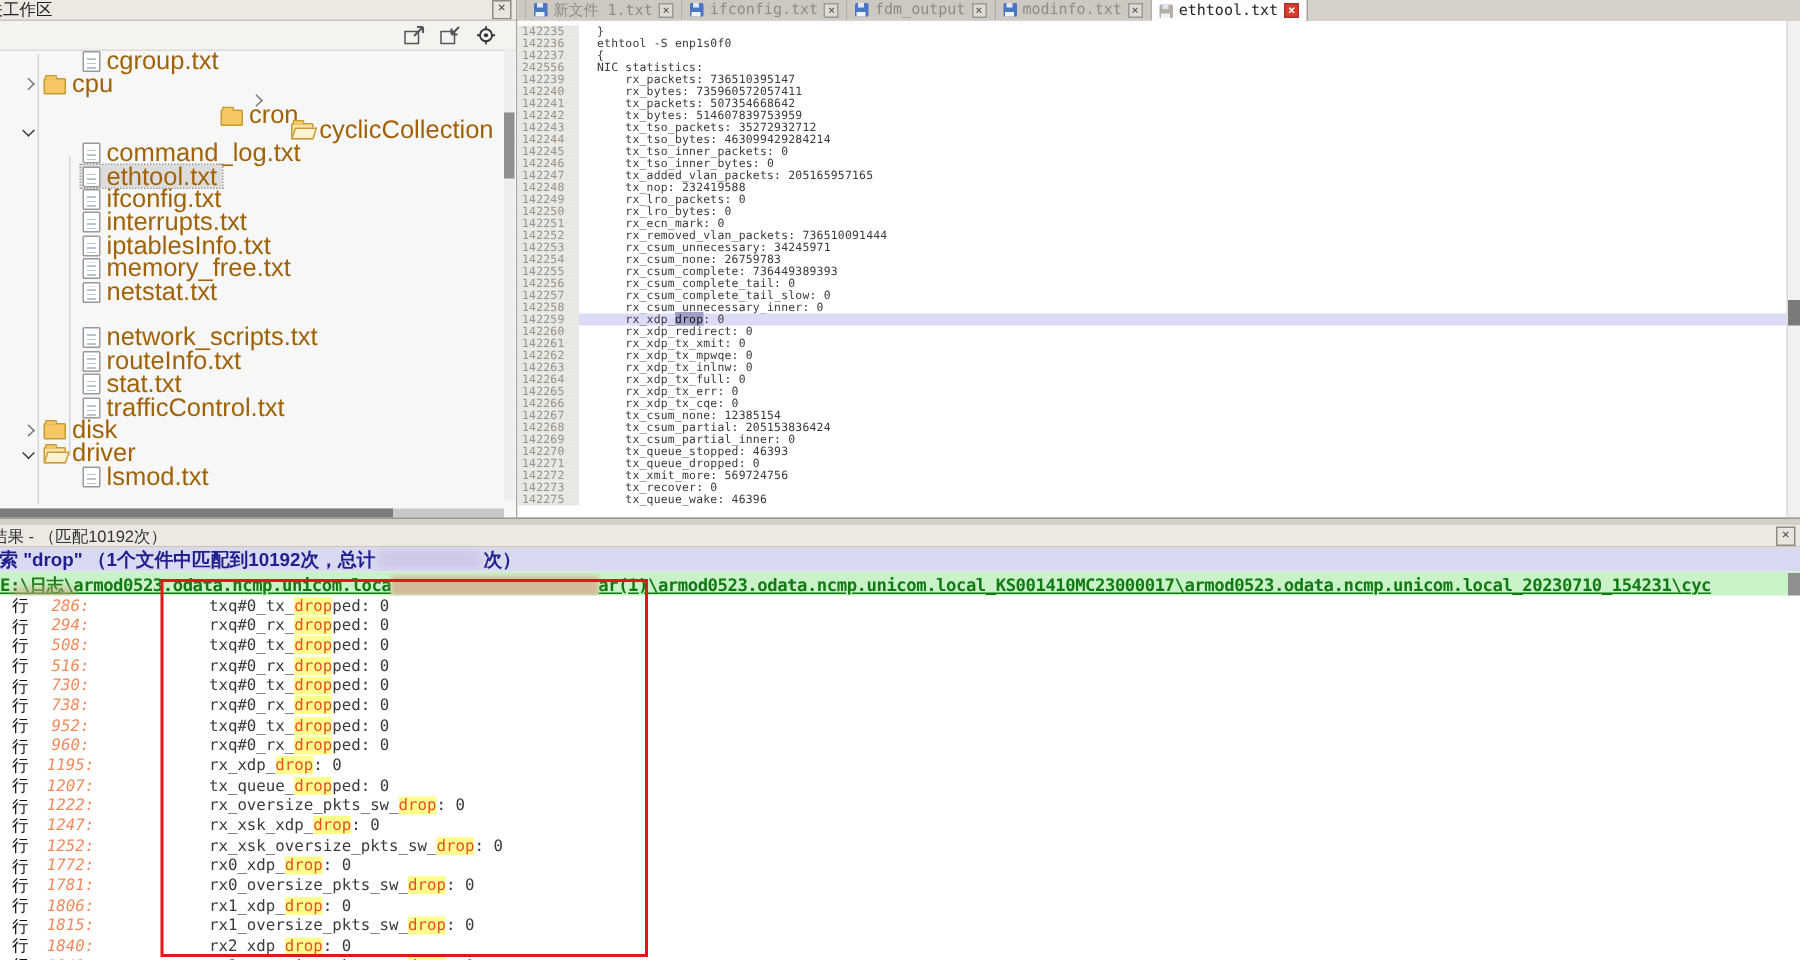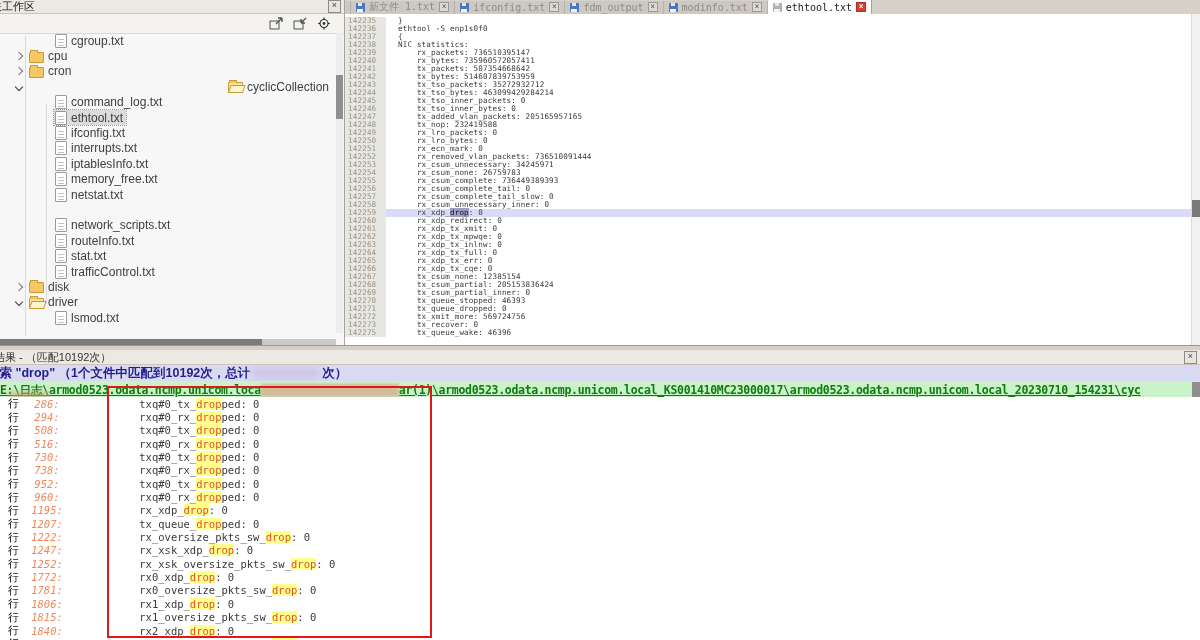--- a/index.html
+++ b/index.html
@@ -12,21 +12,21 @@
   #ws-title{height:13px;background:#ece9e2;border-bottom:1px solid #c9c5bd;
     font-size:11px;color:#222;display:flex;align-items:center;overflow:hidden;}
   #ws-title .t{text-indent:-9px;white-space:nowrap;flex:1;}
   .xbtn{width:11px;height:11px;border:1px solid #8f8b83;background:#e8e5de;color:#444;
     font-size:9px;line-height:9px;text-align:center;margin-right:3px;flex:0 0 auto;cursor:default;}
   #ws-toolbar{height:19px;background:#f4f3f0;border-bottom:1px solid #dcd9d2;
     display:flex;justify-content:flex-end;align-items:center;gap:9px;padding-right:12px;}
   .tool-ic{width:15px;height:13px;display:inline-block;}
   .tool-ic svg{display:block;}
   #tree{position:absolute;left:8px;top:33px;right:12px;bottom:14px;overflow:hidden;
-    font-size:12px;color:#404040;}
+    font-size:17px;color:#a16207;}
   .trow{height:15.4px;display:flex;align-items:center;white-space:nowrap;}
   .chev{width:5px;height:5px;border-right:1.5px solid #777;border-bottom:1.5px solid #777;
     display:inline-block;flex:0 0 auto;margin-right:6px;}
   .chev.c{transform:rotate(-45deg);}
   .chev.e{transform:rotate(45deg);border-color:#3a3a3a;}
   .chev.none{visibility:hidden;}
   .selwrap{display:flex;align-items:center;padding:0 3px 0 1px;height:15px;}
   .selwrap.sel{background:#dcdcdc;outline:1px dotted #9a9a9a;}
   .ic-file{width:10px;height:12px;background:#fff;border:1px solid #9a9a9a;border-radius:1px;
     flex:0 0 auto;margin-right:4px;
@@ -40,21 +40,21 @@
   .ic-folder.open::after{content:"";position:absolute;left:-1px;bottom:-1px;width:13px;height:6px;
     background:#fdf3d2;border:1px solid #c79a35;transform:skewX(-18deg);transform-origin:bottom left;}
   .guide{position:absolute;width:1px;background:#d8d8d8;}
   #ws-vscroll{position:absolute;right:1px;top:33px;width:7px;height:300px;background:#eeeeee;}
   #ws-vscroll .thumb{position:absolute;top:42px;left:0;width:7px;height:44px;background:#8f8f8f;}
   #ws-hscroll{position:absolute;left:0;bottom:2px;height:9px;width:336px;background:#c9c9c9;}
   #ws-hscroll .thumb{position:absolute;left:0;top:0;height:9px;width:262px;background:#7c7c7c;}
 
   
   #tabbar{position:absolute;left:345px;top:0;width:855px;height:14px;background:#d6d2c9;
-    border-bottom:1px solid #b5b1a8;display:flex;align-items:center;overflow:hidden;}
+    border-bottom:1px solid #b5b1a8;display:flex;align-items:flex-start;overflow:hidden;}
   .tab{height:13px;display:flex;align-items:center;gap:4px;padding:0 5px;background:#cdc9c0;
     border-right:1px solid #b5b1a8;font-family:"DejaVu Sans Mono",monospace;font-size:10px;
     color:#8f8b84;white-space:nowrap;cursor:default;}
   .tab.active{background:#fdfdfd;color:#222;height:14px;border-right:1px solid #a5a199;}
   .floppy{width:9px;height:9px;background:#4a74c4;position:relative;flex:0 0 auto;border-radius:1px;}
   .floppy::before{content:"";position:absolute;left:2px;top:0;width:4px;height:3px;background:#dfe7f5;}
   .floppy::after{content:"";position:absolute;left:1px;bottom:0;width:6px;height:3px;background:#eef2fa;}
   .tab.active .floppy{background:#b4b0a8;}
   .tabx{width:8px;height:8px;border:1px solid #999;background:#dedad2;color:#555;font-size:8px;
     line-height:7px;text-align:center;flex:0 0 auto;}
@@ -151,21 +151,21 @@
             <span>cgroup.txt</span>
           </span>
         </div>
         <div class="trow" style="padding-left: 8px;">
           <span class="chev c"></span>
           <span class="selwrap">
             <span class="ic-folder"></span>
             <span>cpu</span>
           </span>
         </div>
-        <div class="trow" style="padding-left: 8px;">
+        <div class="trow" style="padding-left: 8px; flex-direction: column;">
           <span class="chev c"></span>
           <span class="selwrap">
             <span class="ic-folder"></span>
             <span>cron</span>
           </span>
         </div>
         <div class="trow" style="padding-left: 8px; justify-content: space-between;">
           <span class="chev e"></span>
           <span class="selwrap">
             <span class="ic-folder open"></span>
@@ -317,21 +317,21 @@
         </div>
         <div class="erow">
           <span class="ln">142236</span>
           <span class="code">ethtool -S enp1s0f0</span>
         </div>
         <div class="erow">
           <span class="ln">142237</span>
           <span class="code">{</span>
         </div>
         <div class="erow">
-          <span class="ln">142238</span>
+          <span class="ln">242556</span>
           <span class="code">NIC statistics:</span>
         </div>
         <div class="erow">
           <span class="ln">142239</span>
           <span class="code">    rx_packets: 736510395147</span>
         </div>
         <div class="erow">
           <span class="ln">142240</span>
           <span class="code">    rx_bytes: 735960572057411</span>
         </div>

